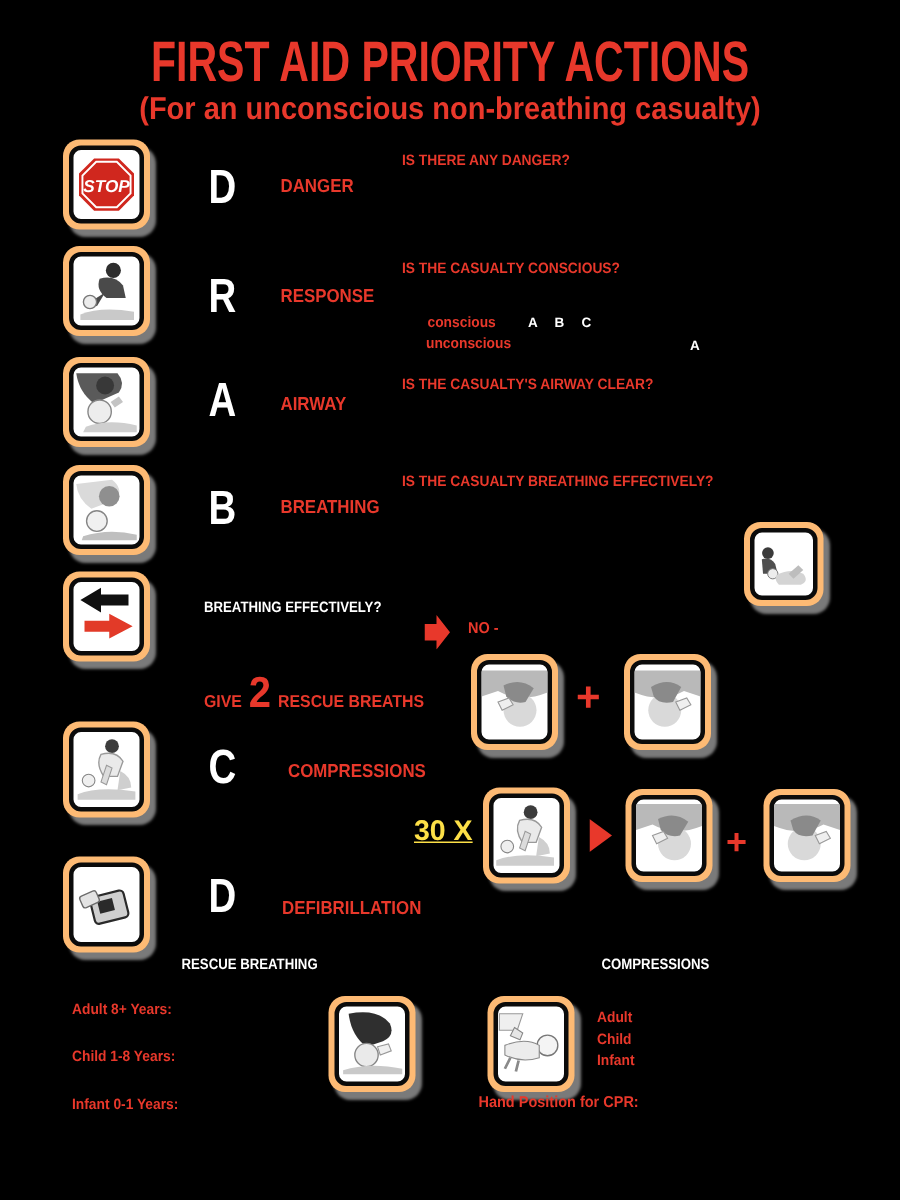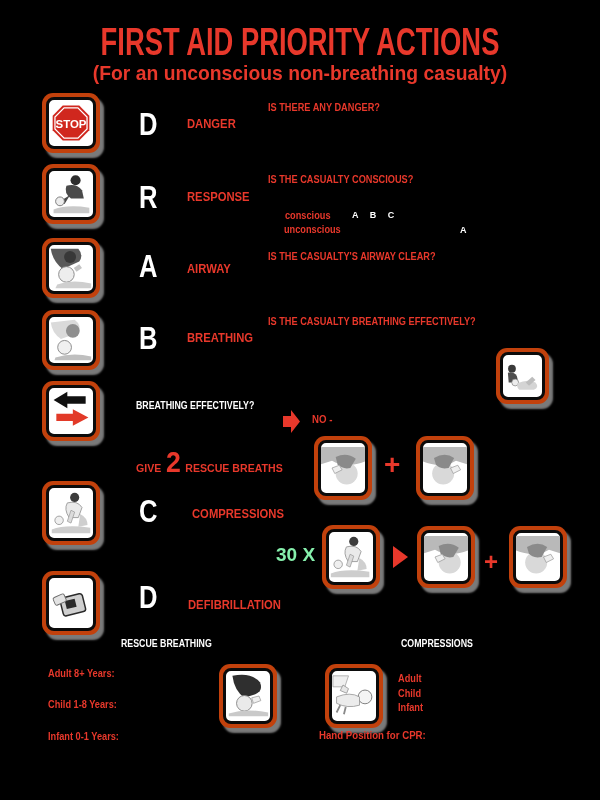--- a/index.html
+++ b/index.html
@@ -10,26 +10,26 @@
          transform:scaleX(0.72);letter-spacing:0;white-space:nowrap;}
   .subtitle{left:0;right:0;top:61px;text-align:center;font-size:21px;color:#e8382b;
             transform:scaleX(0.92);white-space:nowrap;}
   .letter{color:#fff;font-size:32px;line-height:32px;transform:scaleX(0.8);transform-origin:0 0;}
   .lbl{color:#e8382b;font-size:12.5px;line-height:13px;transform:scaleX(0.9);transform-origin:0 50%;white-space:nowrap;}
   .q{color:#e8382b;font-size:10px;line-height:11px;transform:scaleX(0.92);transform-origin:0 50%;white-space:nowrap;}
   .wq{color:#fff;font-size:10px;line-height:11px;transform:scaleX(0.88);transform-origin:0 50%;white-space:nowrap;}
   .sm-red{color:#e8382b;font-size:10px;line-height:11px;transform:scaleX(0.92);transform-origin:0 50%;white-space:nowrap;}
   .codes{color:#fff;font-size:9px;line-height:10px;word-spacing:9px;white-space:nowrap;}
   .plus{color:#e8382b;font-size:28px;line-height:28px;}
-  .count{color:#86efac;font-size:19px;line-height:20px;white-space:nowrap;}
+  .count{color:#fde047;font-size:19px;line-height:20px;white-space:nowrap;text-decoration:underline;}
   .giveline{display:flex;align-items:baseline;gap:5px;color:#e8382b;transform:scaleX(0.92);transform-origin:0 0;white-space:nowrap;}
   .giveline .small{font-size:11.5px;}
   .giveline .big{font-size:29px;line-height:29px;}
-  .tile{position:absolute;width:58px;height:60px;background:#c2410c;border-radius:11px;
-        box-shadow:4px 5px 2px rgba(135,135,135,0.9);}
+  .tile{position:absolute;width:58px;height:60px;background:#fdba74;border-radius:11px;
+        box-shadow:4px 5px 2px rgba(135,135,135,0.9);font-style:italic;}
   .tile .inner{position:absolute;left:4px;top:4px;right:4px;bottom:4px;border:3px solid #0b0b0b;
                border-radius:8px;background:#fff;overflow:hidden;}
   .tile.sm{width:53px;height:56px;}
   .tile svg{display:block;width:100%;height:100%;}
 </style>
 </head>
 <body>
 
 <div class="poster">
 

